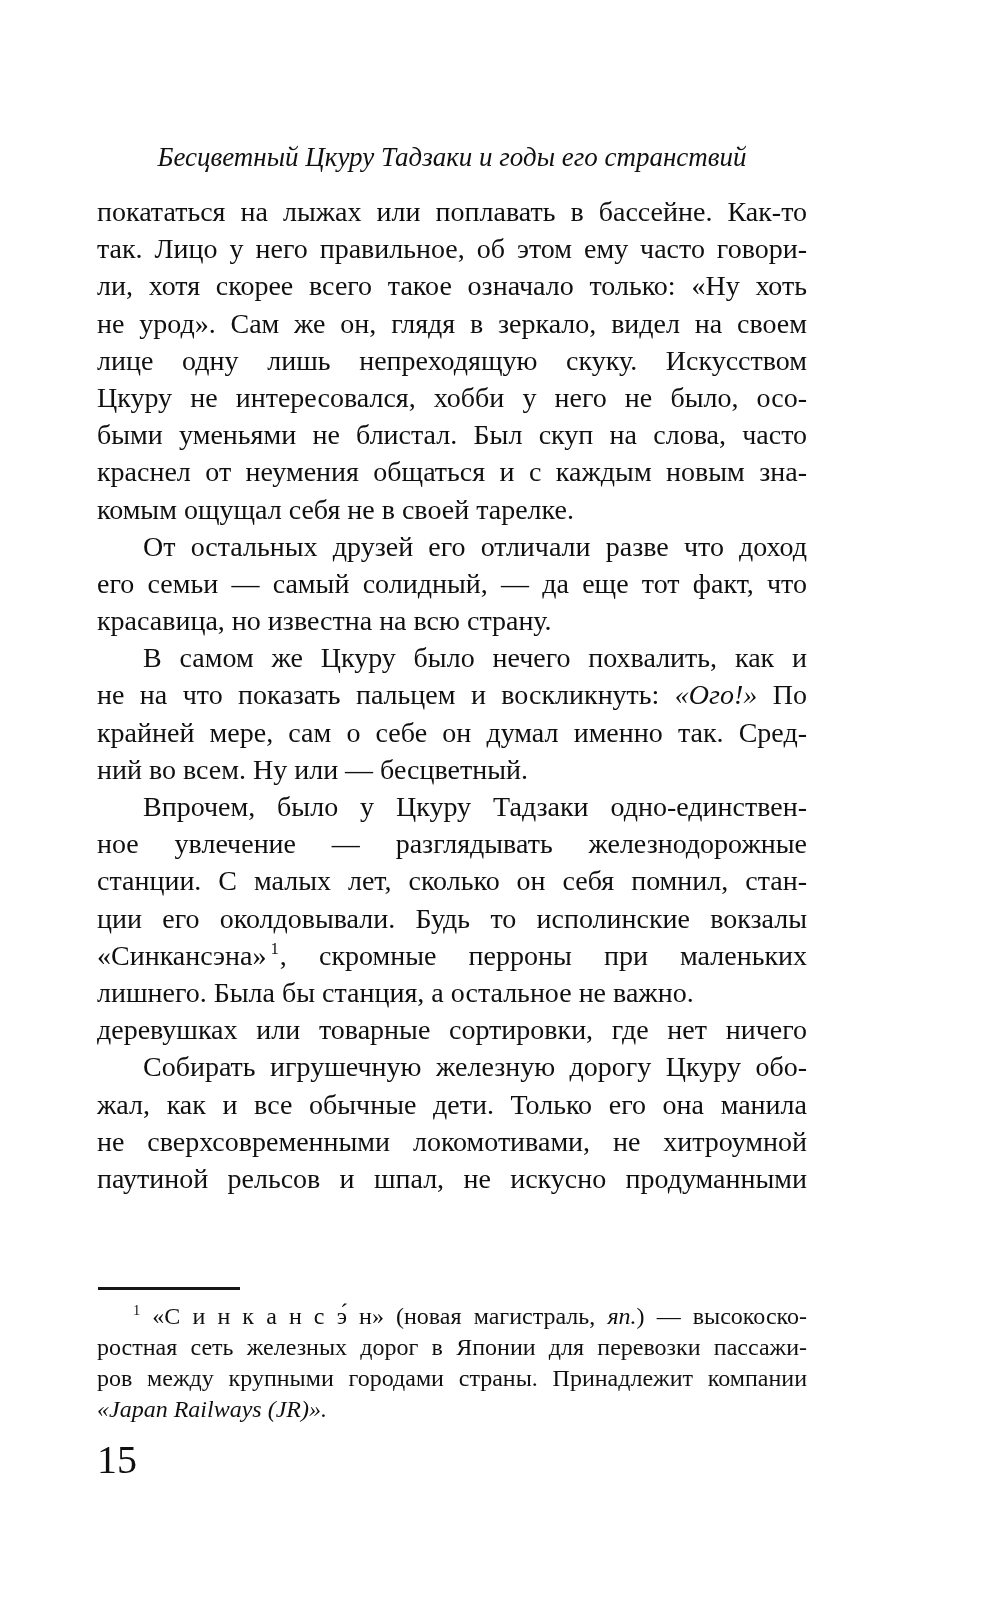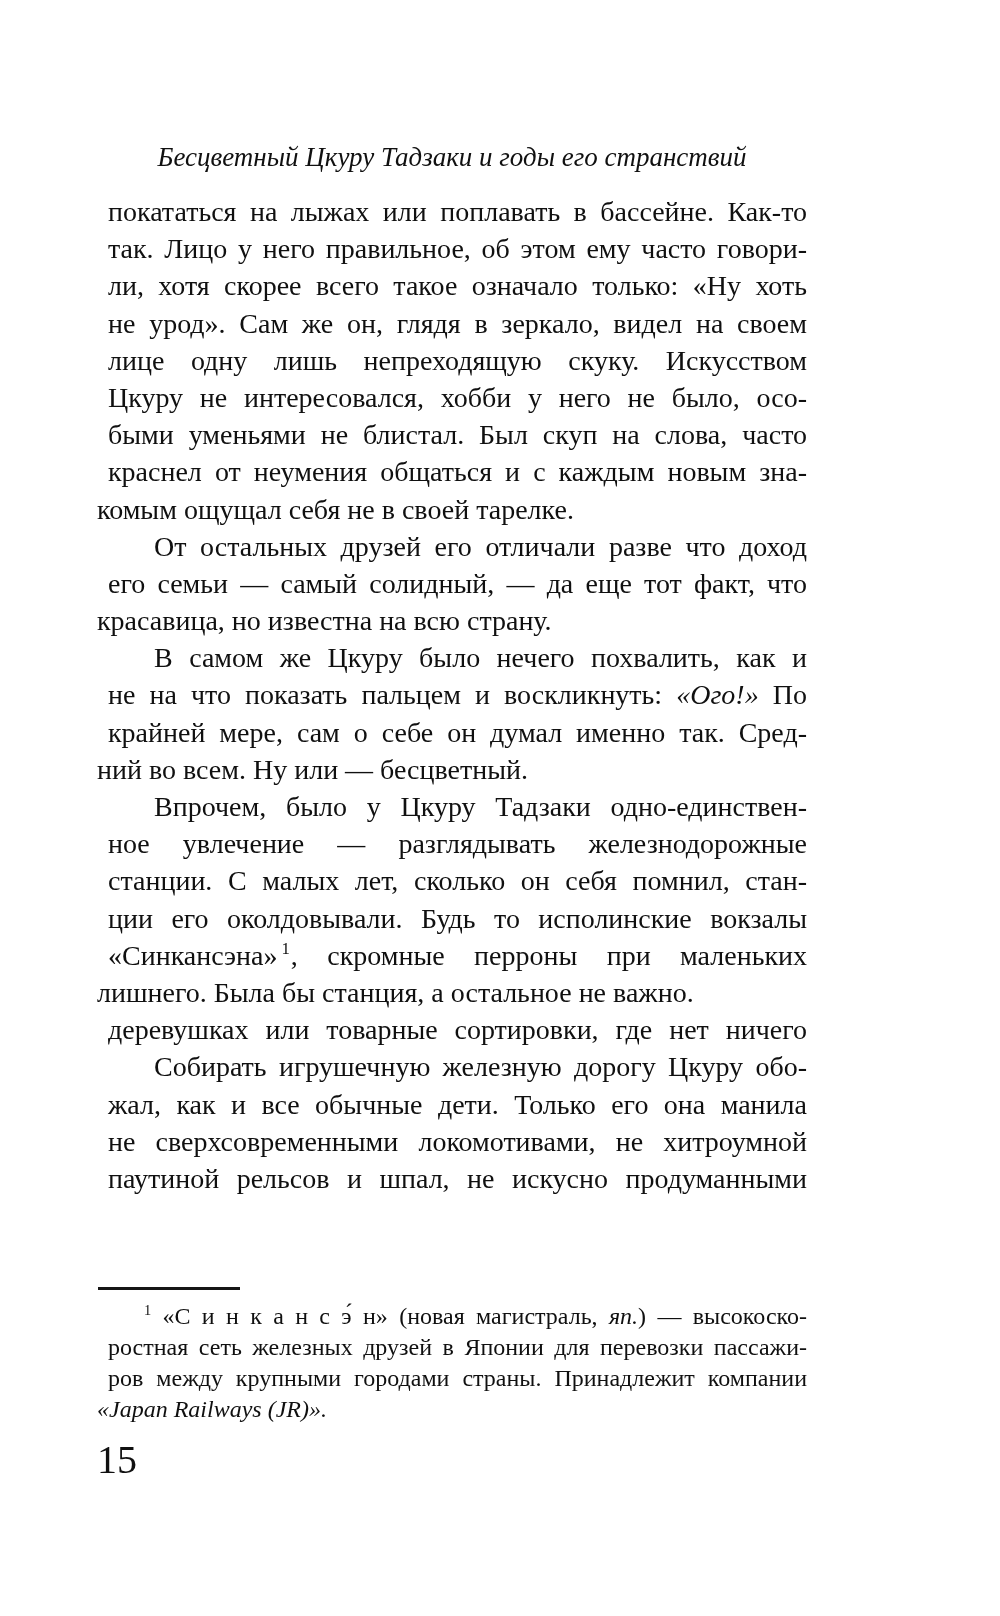--- a/index.html
+++ b/index.html
@@ -49,21 +49,20 @@
     height: 31px;
     line-height: 31px;
   }
   .line {
     text-align: left;
     overflow: visible;
   }
   .line.j {
     text-align: justify;
     text-align-last: justify;
-    margin-left: 11px;
   }
   .body-text .line.ind { text-indent: 46px; }
   .footnote .line.ind  { text-indent: 36px; }
   .it { font-style: italic; text-align: right; }
   sup {
     font-size: 60%;
     line-height: 0;
     vertical-align: super;
   }
   .body-text sup { margin-left: 4px; margin-right: 1px; }
@@ -119,20 +118,20 @@
       <div class="line j ind"><span>Собирать игрушечную железную дорогу Цкуру обо-</span></div>
       <div class="line j"><span>жал, как и все обычные дети. Только его она манила</span></div>
       <div class="line j"><span>не сверхсовременными локомотивами, не хитроумной</span></div>
       <div class="line j"><span>паутиной рельсов и шпал, не искусно продуманными</span></div>
     </div>
 
   <div class="footnote-rule"></div>
 
   <div class="footnote">
       <div class="line j ind"><sup>1</sup><span> «С и н к а н с э́ н» (новая магистраль, </span><span class="it">яп.</span><span>) — высокоско-</span></div>
-      <div class="line j"><span>ростная сеть железных друзей в Японии для перевозки пассажи-</span></div>
+      <div class="line j"><span>ростная сеть железных дорог в Японии для перевозки пассажи-</span></div>
       <div class="line j"><span>ров между крупными городами страны. Принадлежит компании</span></div>
       <div class="line"><span class="it">«Japan Railways (JR)».</span></div>
     </div>
 
   <div class="page-number">15</div>
 
 </div>
 
 </body></html>

